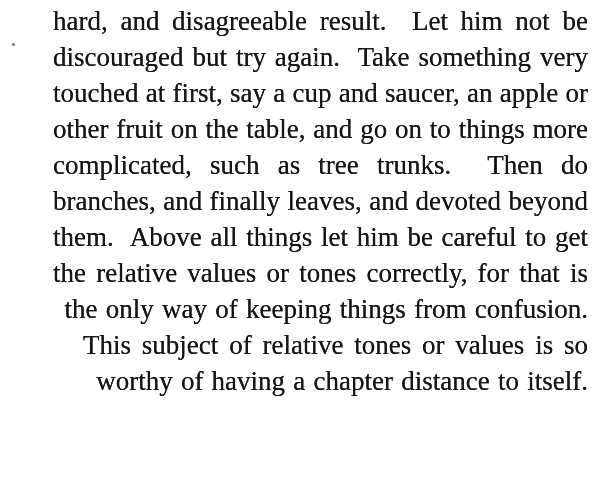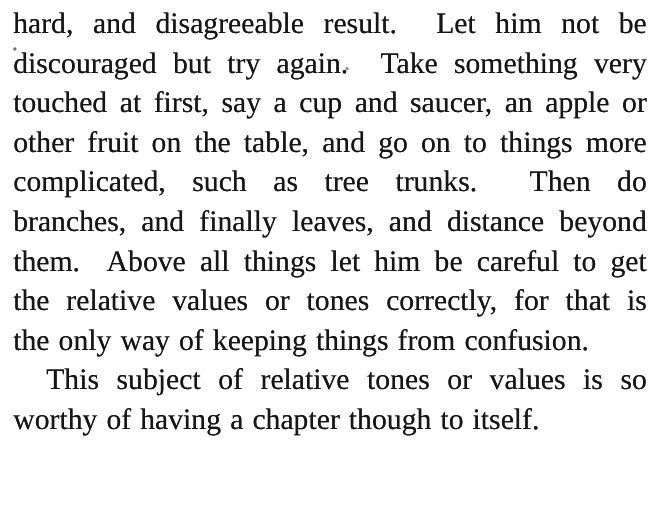--- a/index.html
+++ b/index.html
@@ -25,23 +25,24 @@
   .line {
     height: 36px;
     line-height: 36px;
     text-shadow: 0 0 0.5px rgba(0,0,0,0.85);
   }
   .just {
     text-align: justify;
     text-align-last: justify;
     -moz-text-align-last: justify;
     text-justify: inter-word;
+    margin-left: 41px;
   }
   .para-last {
-    text-align: left;
+    text-align: right;
     word-spacing: 1.5px;
   }
   .indent {
     text-indent: 30px;
   }
   .speck {
     position: absolute;
     border-radius: 50%;
   }
   .speck-1 {
@@ -62,24 +63,24 @@
 </head>
 <body>
 
 <div class="book-page">
   <div class="text-block">
     <div class="line just">hard, and disagreeable result.&nbsp; Let him not be</div>
     <div class="line just">discouraged but try again.&nbsp; Take something very</div>
     <div class="line just">touched at first, say a cup and saucer, an apple or</div>
     <div class="line just">other fruit on the table, and go on to things more</div>
     <div class="line just">complicated, such as tree trunks.&nbsp; Then do</div>
-    <div class="line just">branches, and finally leaves, and distance beyond</div>
+    <div class="line just">branches, and finally leaves, and devoted beyond</div>
     <div class="line just">them.&nbsp; Above all things let him be careful to get</div>
     <div class="line just">the relative values or tones correctly, for that is</div>
     <div class="line para-last">the only way of keeping things from confusion.</div>
   </div>
   <div class="text-block">
     <div class="line just indent">This subject of relative tones or values is so</div>
-    <div class="line para-last">worthy of having a chapter though to itself.</div>
+    <div class="line para-last">worthy of having a chapter distance to itself.</div>
   </div>
   <div class="speck speck-1"></div>
   <div class="speck speck-2"></div>
 </div>
 
 </body></html>

